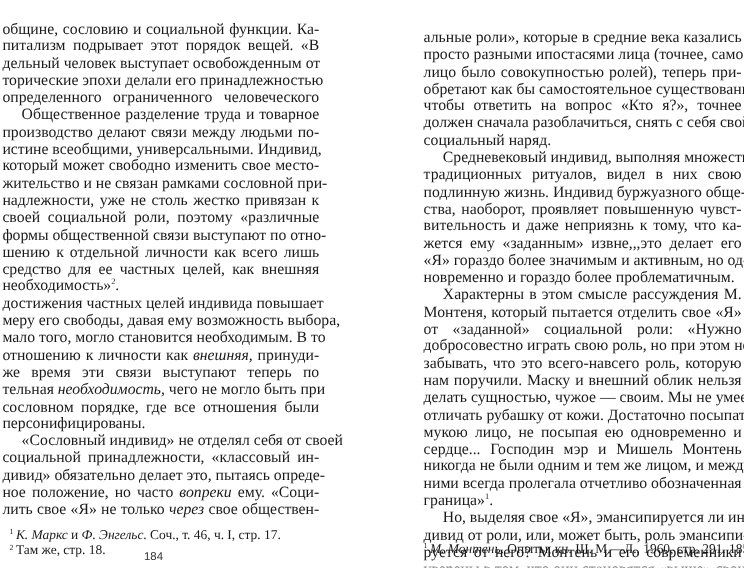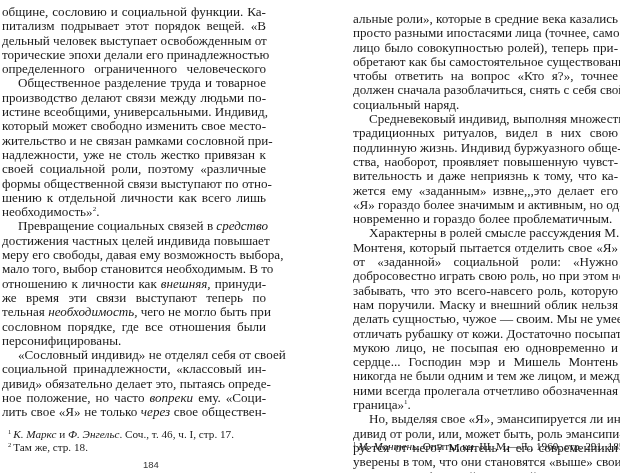--- a/index.html
+++ b/index.html
@@ -10,21 +10,21 @@
     body {
       width: 620px;
       height: 473px;
       position: relative;
       overflow: hidden;
       font-family: "Liberation Serif", "DejaVu Serif", serif;
       color: #1a1a1a;
     }
     .page {
       position: absolute;
-      top: 4px;
+      top: 16px;
     }
     .page-left {
       left: 2px;
       width: 264px;
     }
     .page-right {
       left: 353px;
       width: 265px;
     }
     .col-text {
@@ -69,21 +69,20 @@
     }
     .fn { display: block; white-space: nowrap; }
     .fn sup { font-size: 6.5px; vertical-align: 4px; margin-right: 2px; }
     .page-number {
       position: absolute;
       top: 459px;
       left: 120px;
       font-family: "Liberation Sans", "DejaVu Sans", sans-serif;
       font-size: 9.5px;
       color: #333;
-      margin-left: 23px;
     }
   </style>
 </head>
 <body>
 
 <div class="page page-left">
   <div class="col-text">
       <span class="line"><span>общине, сословию и социальной функции. Ка-</span></span>
       <span class="line"><span>питализм подрывает этот порядок вещей. «В</span></span>
       <span class="line"><span>дельный человек выступает освобожденным от</span></span>
@@ -91,25 +90,25 @@
       <span class="line"><span>определенного ограниченного человеческого</span></span>
       <span class="line ind"><span>Общественное разделение труда и товарное</span></span>
       <span class="line"><span>производство делают связи между людьми по-</span></span>
       <span class="line"><span>истине всеобщими, универсальными. Индивид,</span></span>
       <span class="line"><span>который может свободно изменить свое место-</span></span>
       <span class="line"><span>жительство и не связан рамками сословной при-</span></span>
       <span class="line"><span>надлежности, уже не столь жестко привязан к</span></span>
       <span class="line"><span>своей социальной роли, поэтому «различные</span></span>
       <span class="line"><span>формы общественной связи выступают по отно-</span></span>
       <span class="line"><span>шению к отдельной личности как всего лишь</span></span>
+      <span class="line"><span>средство для ее частных целей, как внешняя</span></span>
       <span class="line last"><span>необходимость»</span><sup>2</sup><span>.</span></span>
-      <span class="line ind"><span>Превращение социальных связей в </span><i>средство</i></span>
       <span class="line"><span>достижения частных целей индивида повышает</span></span>
       <span class="line"><span>меру его свободы, давая ему возможность выбора,</span></span>
-      <span class="line"><span>мало того, выбор становится необходимым. В то</span></span>
+      <span class="line"><span>мало того, могло становится необходимым. В то</span></span>
       <span class="line"><span>отношению к личности как </span><i>внешняя,</i><span> принуди-</span></span>
       <span class="line"><span>же время эти связи выступают теперь по</span></span>
       <span class="line"><span>тельная </span><i>необходимость,</i><span> чего не могло быть при</span></span>
       <span class="line"><span>сословном порядке, где все отношения были</span></span>
       <span class="line last"><span>персонифицированы.</span></span>
       <span class="line ind"><span>«Сословный индивид» не отделял себя от своей</span></span>
       <span class="line"><span>социальной принадлежности, «классовый ин-</span></span>
       <span class="line"><span>дивид» обязательно делает это, пытаясь опреде-</span></span>
       <span class="line"><span>ное положение, но часто </span><i>вопреки</i><span> ему. «Соци-</span></span>
       <span class="line"><span>лить свое «Я» не только </span><i>через</i><span> свое обществен-</span></span>
@@ -131,21 +130,21 @@
       <span class="line"><span>должен сначала разоблачиться, снять с себя свой</span></span>
       <span class="line last"><span>социальный наряд.</span></span>
       <span class="line ind"><span>Средневековый индивид, выполняя множество</span></span>
       <span class="line"><span>традиционных ритуалов, видел в них свою</span></span>
       <span class="line"><span>подлинную жизнь. Индивид буржуазного обще-</span></span>
       <span class="line"><span>ства, наоборот, проявляет повышенную чувст-</span></span>
       <span class="line"><span>вительность и даже неприязнь к тому, что ка-</span></span>
       <span class="line"><span>жется ему «заданным» извне,,,это делает его</span></span>
       <span class="line"><span>«Я» гораздо более значимым и активным, но од-</span></span>
       <span class="line last"><span>новременно и гораздо более проблематичным.</span></span>
-      <span class="line ind"><span>Характерны в ролей смысле рассуждения М.</span></span>
+      <span class="line ind"><span>Характерны в этом смысле рассуждения М.</span></span>
       <span class="line"><span>Монтеня, который пытается отделить свое «Я»</span></span>
       <span class="line"><span>от «заданной» социальной роли: «Нужно</span></span>
       <span class="line"><span>добросовестно играть свою роль, но при этом не</span></span>
       <span class="line"><span>забывать, что это всего-навсего роль, которую</span></span>
       <span class="line"><span>нам поручили. Маску и внешний облик нельзя</span></span>
       <span class="line"><span>делать сущностью, чужое — своим. Мы не умеем</span></span>
       <span class="line"><span>отличать рубашку от кожи. Достаточно посыпать</span></span>
       <span class="line"><span>мукою лицо, не посыпая ею одновременно и</span></span>
       <span class="line"><span>сердце... Господин мэр и Мишель Монтень</span></span>
       <span class="line"><span>никогда не были одним и тем же лицом, и между</span></span>

